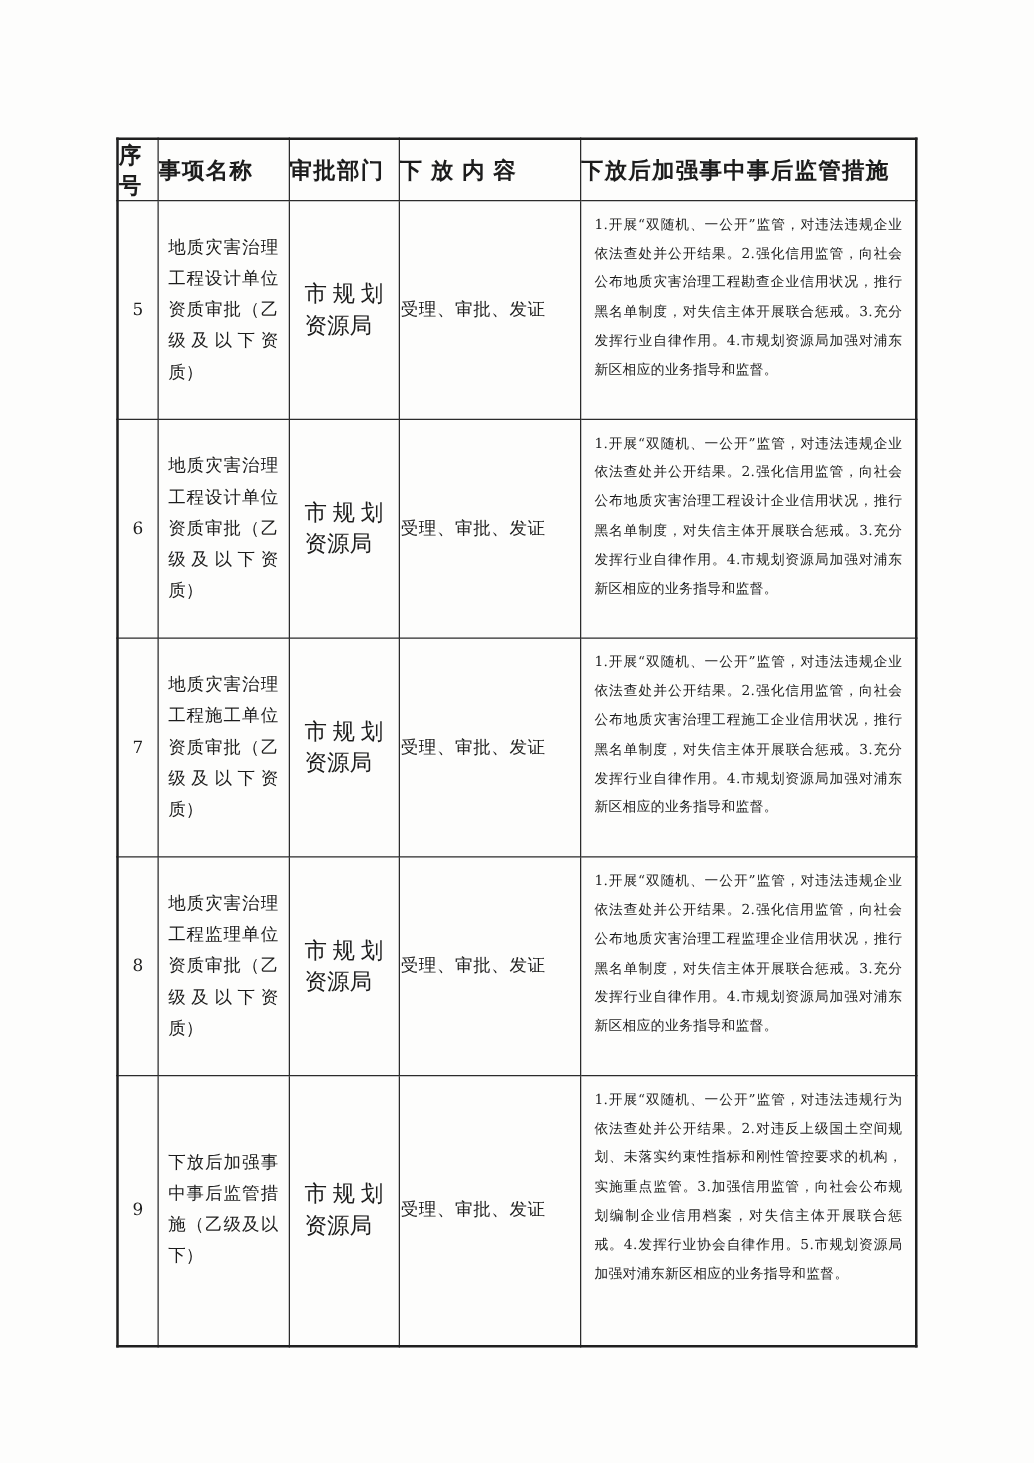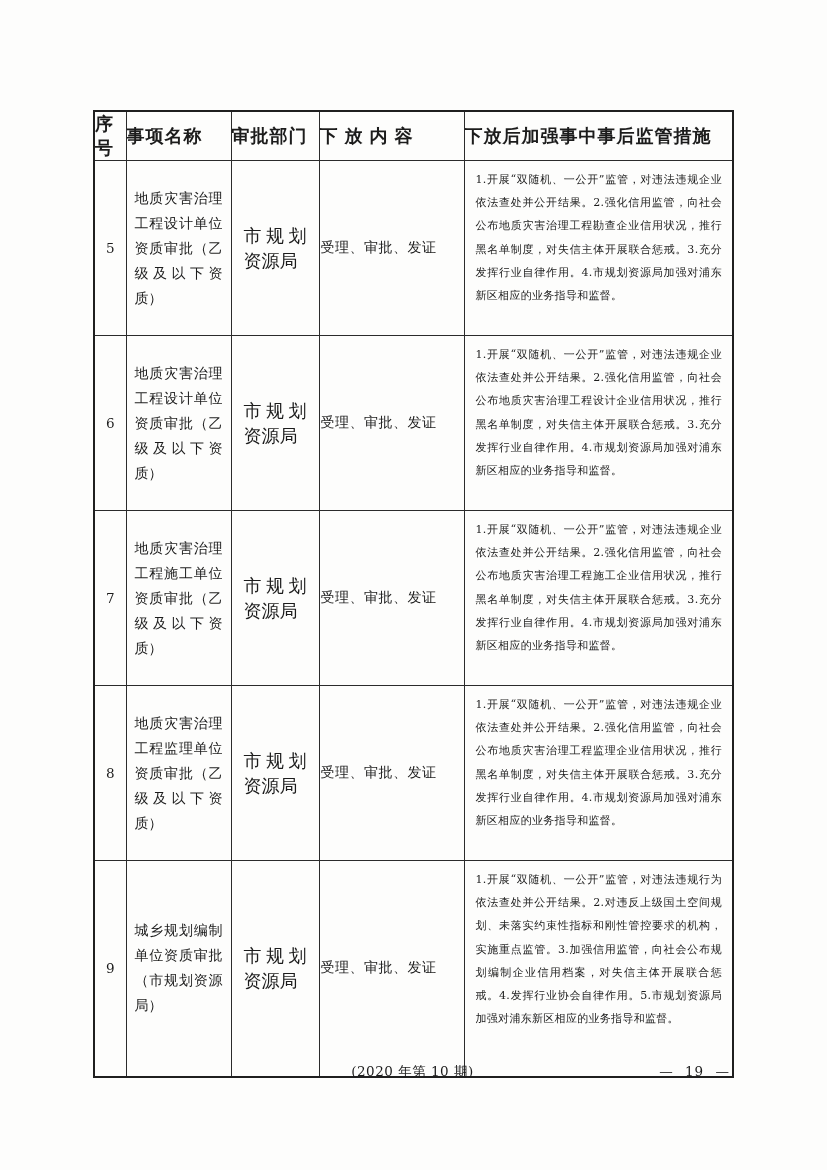--- a/index.html
+++ b/index.html
@@ -154,26 +154,22 @@
       </tr>
       <tr>
         <td class="cell-seq">8</td>
         <td class="cell-name">地质灾害治理工程监理单位资质审批（乙级及以下资质）</td>
         <td class="cell-dept">市规划资源局</td>
         <td class="cell-deleg">受理、审批、发证</td>
         <td class="cell-measures">1.开展“双随机、一公开”监管，对违法违规企业依法查处并公开结果。2.强化信用监管，向社会公布地质灾害治理工程监理企业信用状况，推行黑名单制度，对失信主体开展联合惩戒。3.充分发挥行业自律作用。4.市规划资源局加强对浦东新区相应的业务指导和监督。</td>
       </tr>
       <tr class="row-tall">
         <td class="cell-seq">9</td>
-        <td class="cell-name">城乡规划编制单位资质审批（市规划资源局）</td>
+        <td class="cell-name">下放后加强事中事后监管措施（乙级及以下）</td>
         <td class="cell-dept">市规划资源局</td>
         <td class="cell-deleg">受理、审批、发证</td>
         <td class="cell-measures">1.开展“双随机、一公开”监管，对违法违规行为依法查处并公开结果。2.对违反上级国土空间规划、未落实约束性指标和刚性管控要求的机构，实施重点监管。3.加强信用监管，向社会公布规划编制企业信用档案，对失信主体开展联合惩戒。4.发挥行业协会自律作用。5.市规划资源局加强对浦东新区相应的业务指导和监督。</td>
       </tr>
     </tbody>
   </table>
 
-  <div class="footer">
-    <div class="journal">(2020 年第 10 期)</div>
-    <div class="pageno">— 19 —</div>
-  </div>
 
 </div>
 
 </body></html>

